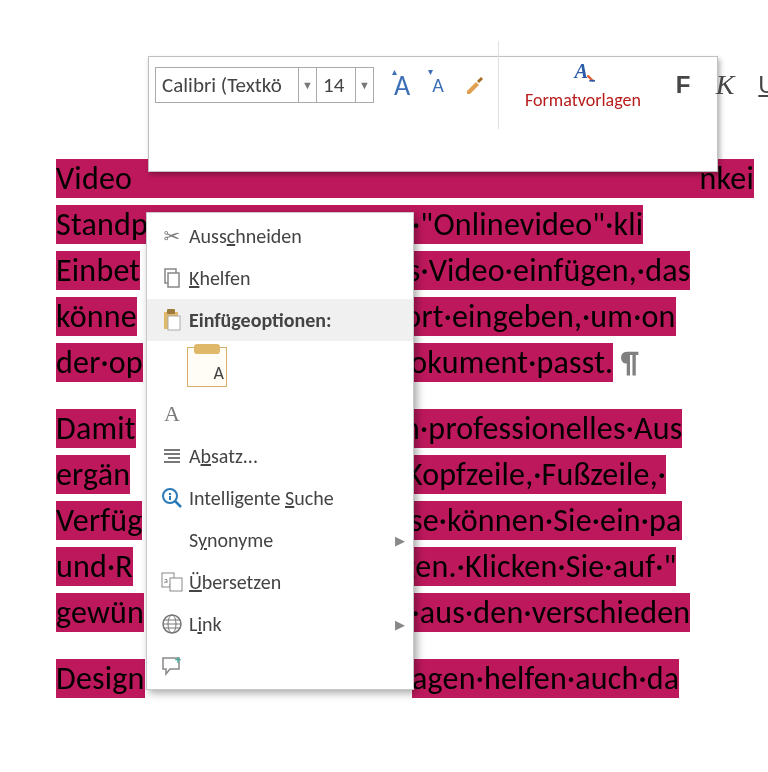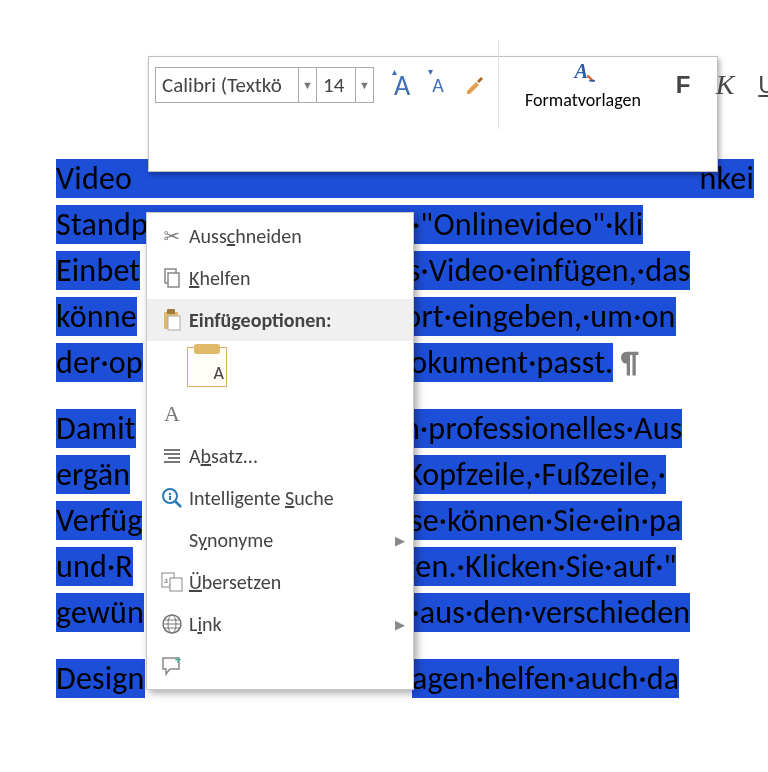--- a/index.html
+++ b/index.html
@@ -18,21 +18,21 @@
     top: 156px;
     width: 760px;
     font-size: 32px;
     line-height: 46px;
     color: #000;
     letter-spacing: 0.2px;
     z-index: 0;
   }
   .doc p { margin-bottom: 20px; }
   .sel {
-    background: #1d4ed8;
+    background: #be185d;
     padding: 0;
     display: inline;
   }
   .eol {
     display: inline-block;
     width: 36px;
     height: 38px;
     vertical-align: baseline;
     position: relative;
   }
@@ -99,21 +99,21 @@
     width: 156px;
     display: flex;
     flex-direction: column;
     align-items: center;
     justify-content: center;
     gap: 4px;
     height: 100%;
   }
   .vgroup .lbl {
     font-size: 18px;
-    color: #000000;
+    color: #b91c1c;
     margin-top: 2px;
   }
   .bold { font-weight: bold; font-family: "Segoe UI", sans-serif; }
   .italic { font-style: italic; font-family: "Times New Roman", serif; font-size: 28px; }
   .under { text-decoration: underline; font-family: "Segoe UI", sans-serif; }
   .hilite { position: relative; font-weight: bold; font-size:20px; }
   .hilite::before { content:"ab"; }
   .hilite::after {
     content:"";
     position:absolute;left:0;right:0;bottom:-2px;height:6px;background:#ffff00;

